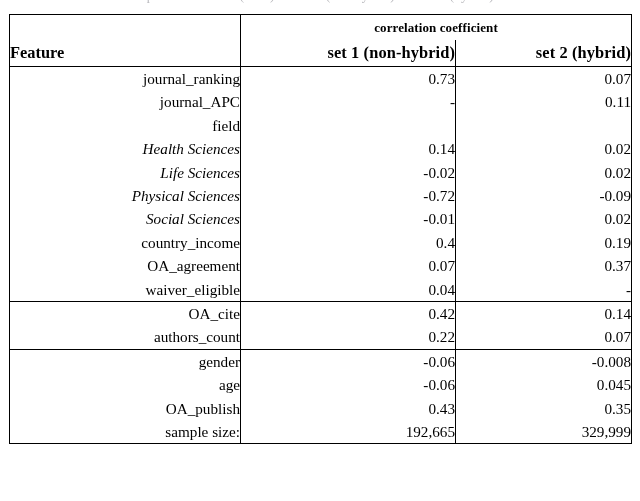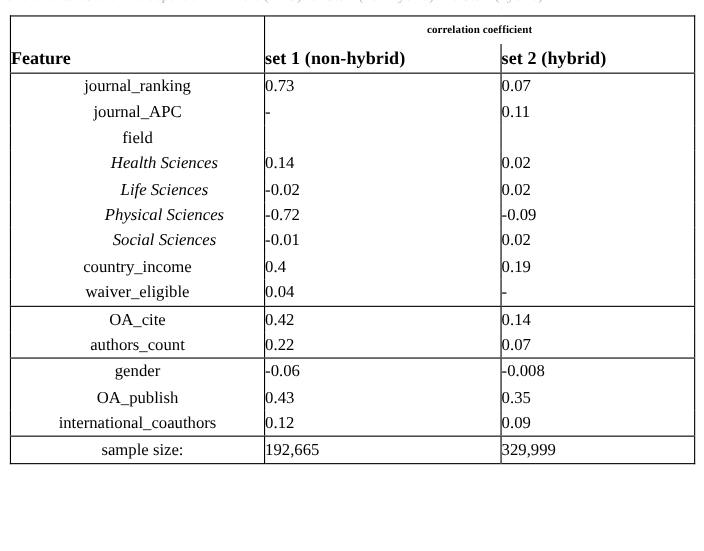--- a/index.html
+++ b/index.html
@@ -70,56 +70,56 @@
   
   tr.rule-below > td,
   tr.rule-below > th { border-bottom: 1.3px solid #000; }
 
   
   th.hdr-empty {
     height: 25px;
   }
   th.hdr-group {
     font-weight: bold;
-    font-size: 10px;
+    font-size: 13px;
     text-align: center;
     height: 25px;
     letter-spacing: 0.1px;
   }
   th.hdr-feature {
     font-weight: bold;
     font-size: 16.4px;
     text-align: left;
     padding-left: 9px;
     height: 26px;
   }
   th.hdr-set {
     font-weight: bold;
     font-size: 16.4px;
-    text-align: left;
+    text-align: right;
     height: 26px;
     letter-spacing: 0.1px;
   }
 
   
   td.feature {
-    text-align: center;
+    text-align: right;
     padding-left: 20px;
     height: 23.4px;
     white-space: nowrap;
   }
   td.feature.sub {
     padding-left: 49px;
     font-style: italic;
   }
   td.feature.flush {
     padding-left: 9px;
   }
   td.val {
-    text-align: left;
+    text-align: right;
     height: 23.4px;
     white-space: nowrap;
   }
 </style>
 </head>
 <body>
 
 <div id="caption-sliver">
   <div class="sliver-text">of the features with the dependent variable (APC) for set 1 (non-hybrid) and set 2 (hybrid)</div>
 </div>
@@ -176,20 +176,25 @@
         <tr>
           <td class="feature sub">Social Sciences</td>
           <td class="val vl-left">-0.01</td>
           <td class="val vl-left">0.02</td>
         </tr>
         <tr>
           <td class="feature">country_income</td>
           <td class="val vl-left">0.4</td>
           <td class="val vl-left">0.19</td>
         </tr>
+        <tr>
+          <td class="feature">OA_agreement</td>
+          <td class="val vl-left">0.07</td>
+          <td class="val vl-left">0.37</td>
+        </tr>
         <tr class="rule-below">
           <td class="feature">waiver_eligible</td>
           <td class="val vl-left">0.04</td>
           <td class="val vl-left">-</td>
         </tr>
         <tr>
           <td class="feature">OA_cite</td>
           <td class="val vl-left">0.42</td>
           <td class="val vl-left">0.14</td>
         </tr>
@@ -197,29 +202,29 @@
           <td class="feature">authors_count</td>
           <td class="val vl-left">0.22</td>
           <td class="val vl-left">0.07</td>
         </tr>
         <tr>
           <td class="feature">gender</td>
           <td class="val vl-left">-0.06</td>
           <td class="val vl-left">-0.008</td>
         </tr>
         <tr>
+          <td class="feature">age</td>
+          <td class="val vl-left">-0.06</td>
+          <td class="val vl-left">0.045</td>
+        </tr>
+        <tr>
           <td class="feature">OA_publish</td>
           <td class="val vl-left">0.43</td>
           <td class="val vl-left">0.35</td>
         </tr>
-        <tr class="rule-below">
-          <td class="feature">international_coauthors</td>
-          <td class="val vl-left">0.12</td>
-          <td class="val vl-left">0.09</td>
-        </tr>
         <tr>
           <td class="feature flush">sample size:</td>
           <td class="val vl-left">192,665</td>
           <td class="val vl-left">329,999</td>
         </tr>
       </tbody>
   </table>
 </div>
 
 </body></html>

